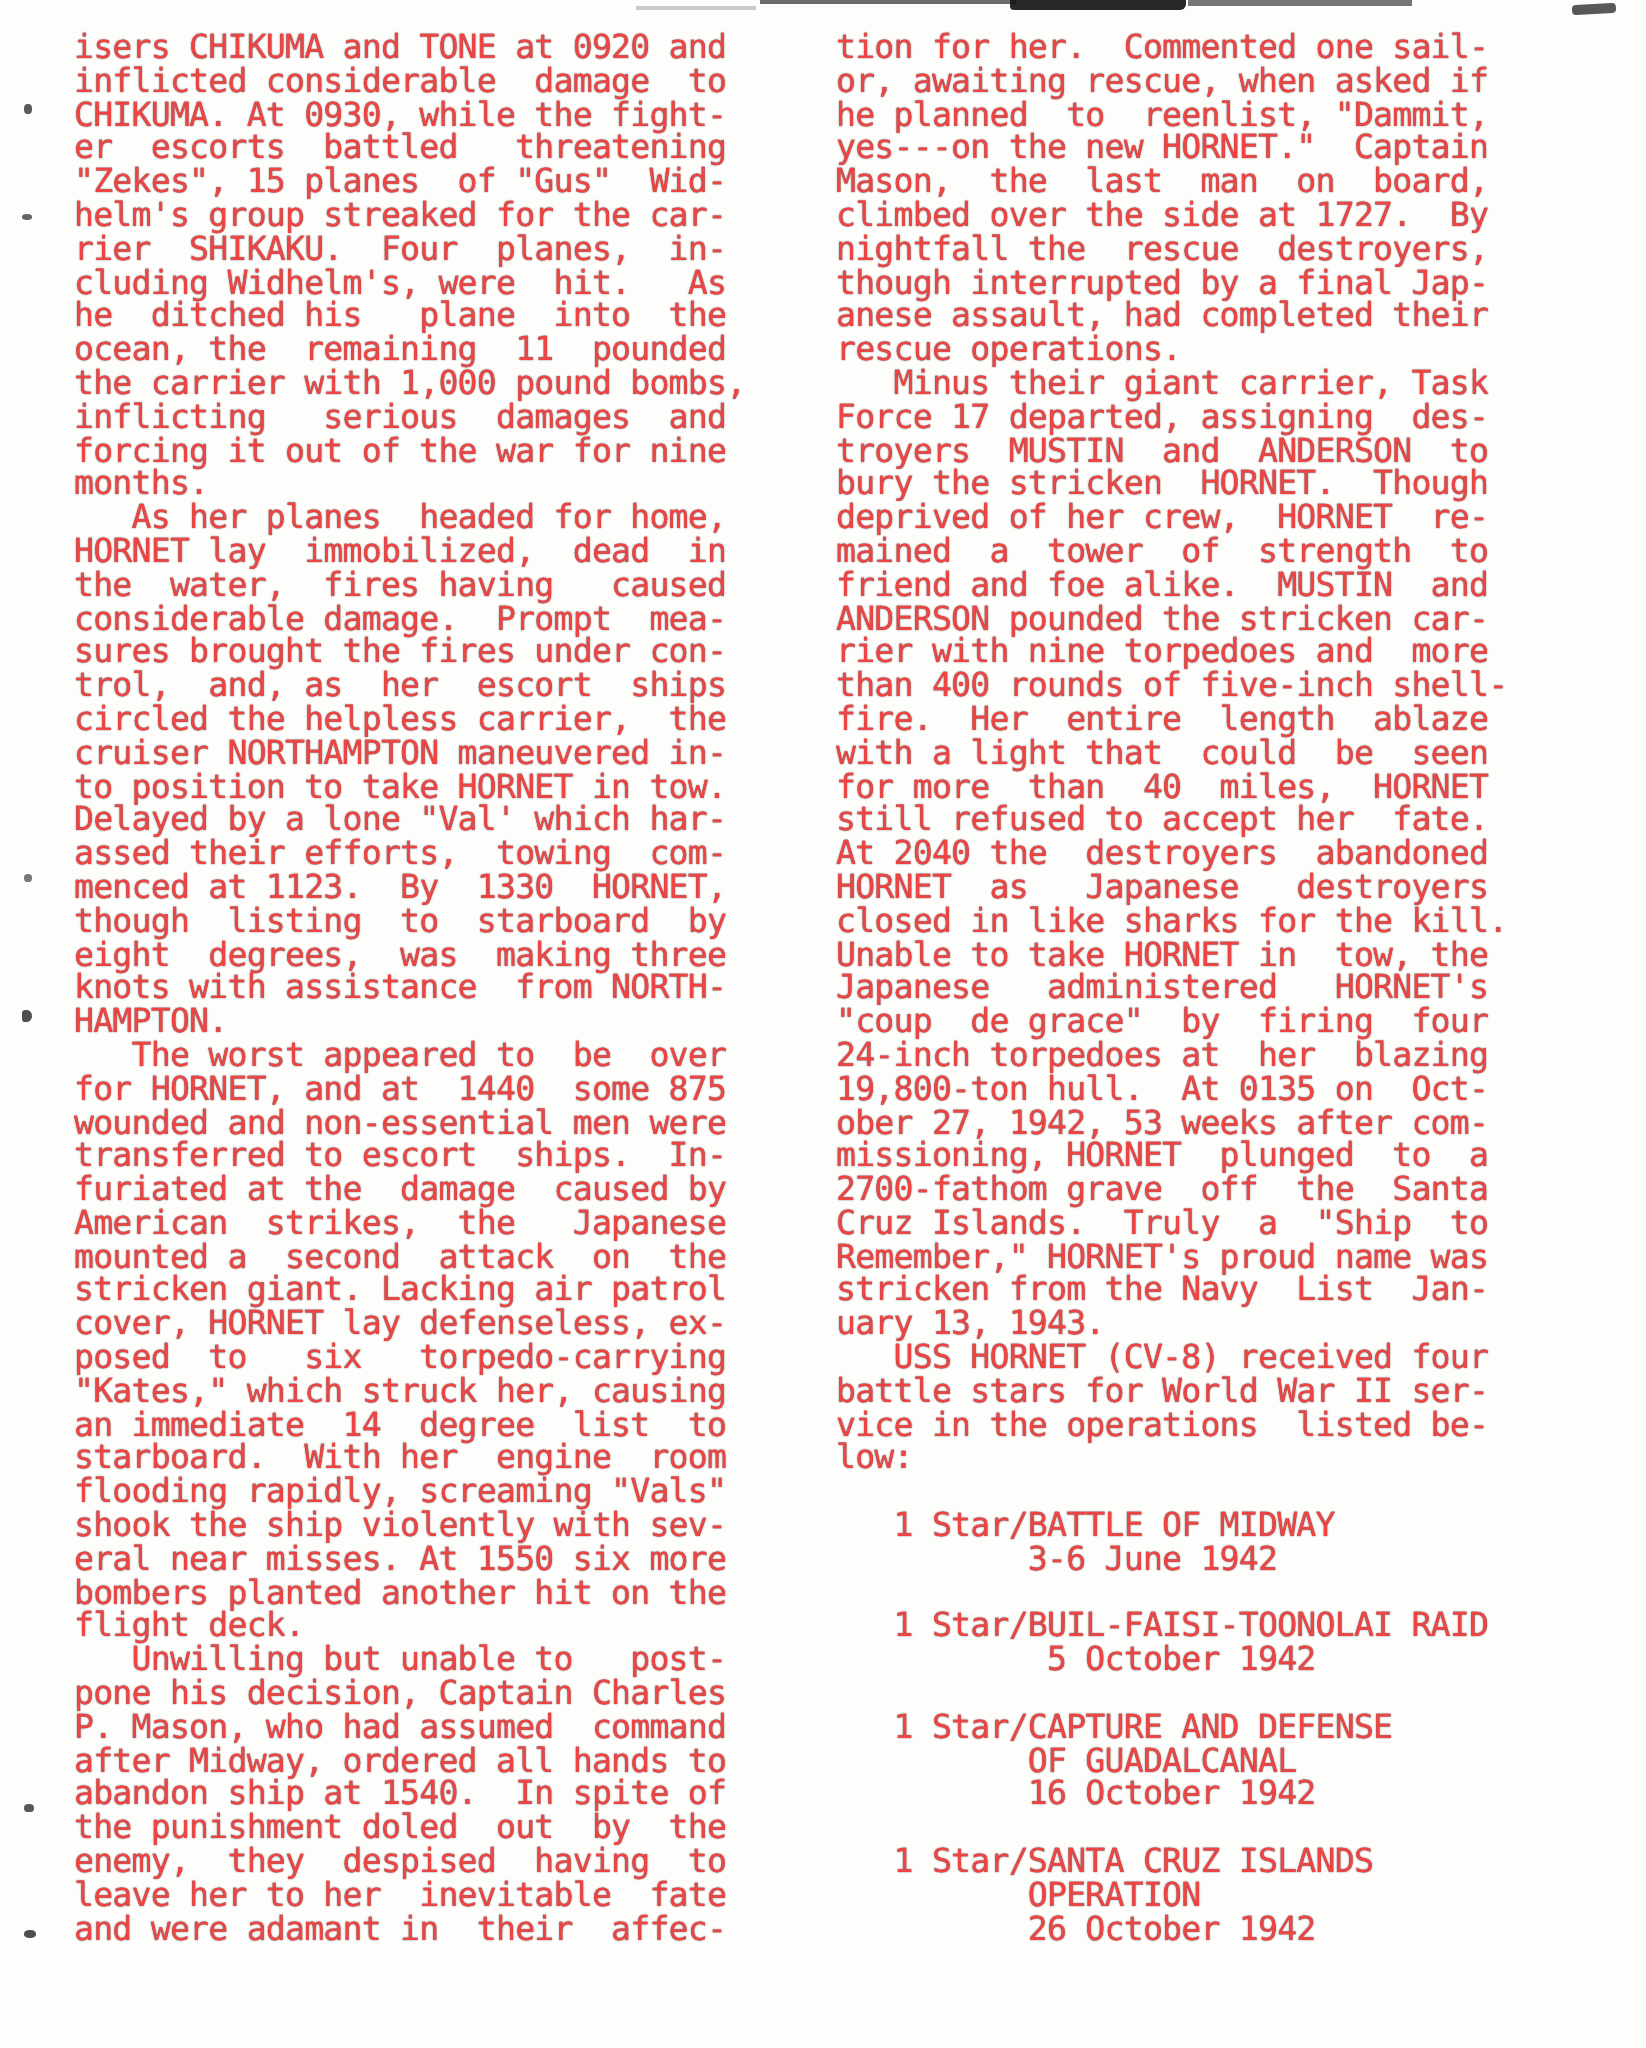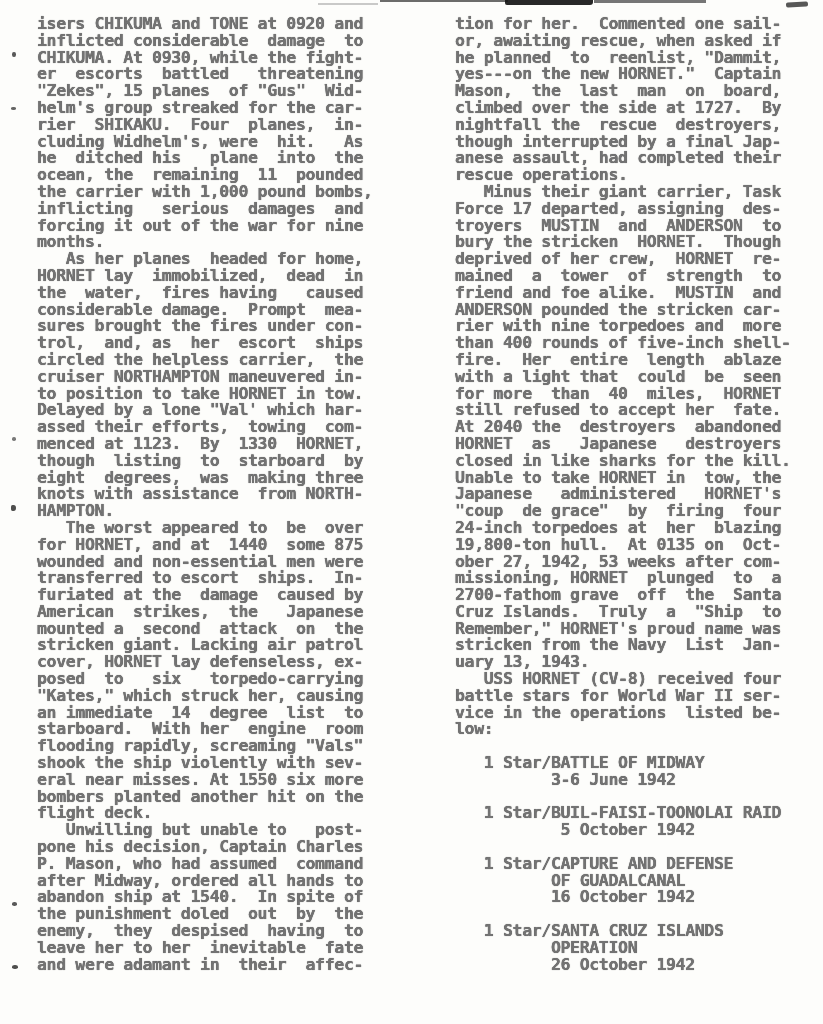--- a/index.html
+++ b/index.html
@@ -13,30 +13,30 @@
     height: 1024px;
     background: #fdfdfb;
     overflow: hidden;
     font-family: "DejaVu Sans Mono", monospace;
   }
   .col {
     position: absolute;
     top: 16px;
     margin: 0;
     font-family: "DejaVu Sans Mono", monospace;
-    font-weight: 700;
+    font-weight: 400;
     font-size: 16.6px;
     line-height: 16.8px;
     letter-spacing: -0.4px;
-    color: #737373;
+    color: #ef4444;
     white-space: pre;
     text-shadow: 0 0 0.7px rgba(23,23,23,0.85);
   }
   .col-left  { left: 37px; }
-  .col-right { left: 455px; }
+  .col-right { left: 418px; }
 
   
   .artifact { position: absolute; background: #2e2e2e; }
   .a-topline1 { left: 318px; top: 3px;  width: 60px;  height: 2px;  opacity: .25; }
   .a-topline2 { left: 380px; top: 0;    width: 128px; height: 2px;  opacity: .7; }
   .a-topblob  { left: 505px; top: 0;    width: 88px;  height: 5px;  opacity: .92; border-radius: 0 0 3px 2px; background:#161616; }
   .a-topline3 { left: 594px; top: 0;    width: 112px; height: 2.5px; opacity: .65; }
   .a-tr-mark  { left: 786px; top: 2px;  width: 22px;  height: 5px;  opacity: .8; border-radius: 2px; transform: rotate(-3deg); }
   .speck { position: absolute; background: #222; border-radius: 45%; }
   .s1 { left: 12px; top: 52px;  width: 4px; height: 5px; opacity: .75; }

